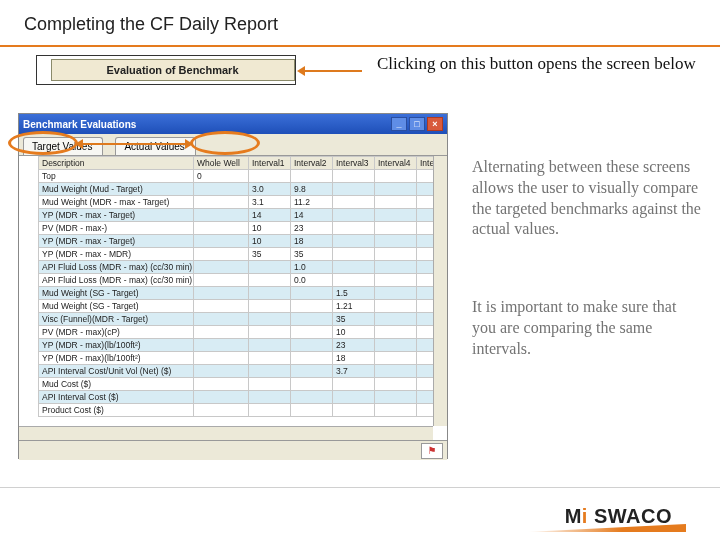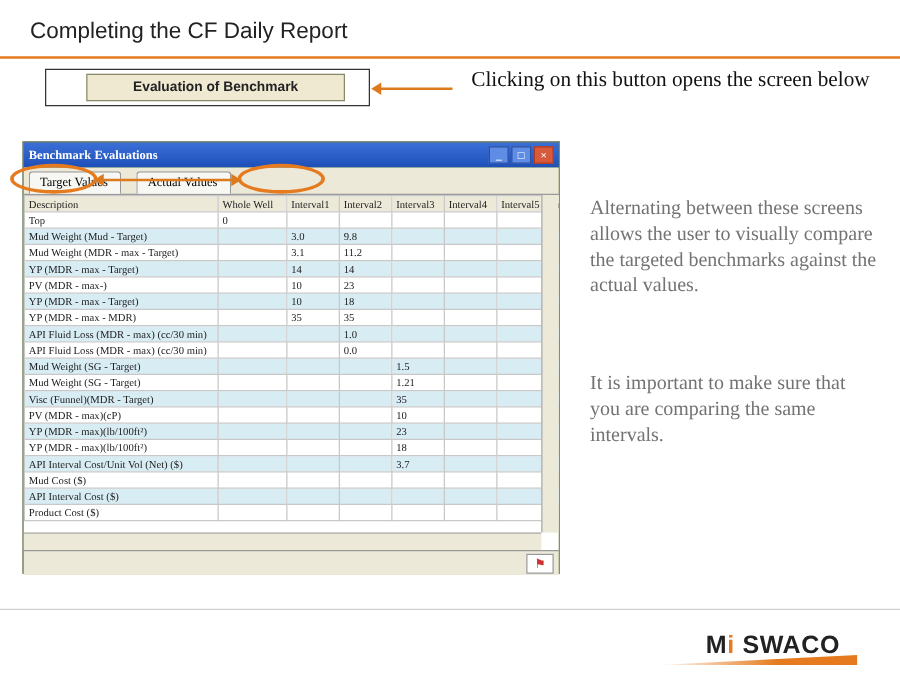--- a/index.html
+++ b/index.html
@@ -25,41 +25,41 @@
   .content { position: relative; width: 100%; height: 420px; }
   .eval-btn-wrap {
     position: absolute;
     left: 36px; top: 8px;
     width: 260px; height: 30px;
     border: 1px solid #333;
     background: #fff;
     display: flex; align-items: center; justify-content: center;
   }
   .eval-btn {
-    width: 207px; height: 22px;
+    width: 244px; height: 22px;
     background: #f0e9d2;
     border: 1px solid #8a8a6a;
     font-family: Tahoma, Arial, sans-serif;
     font-size: 11px; font-weight: 700;
     display: flex; align-items: center; justify-content: center;
     color: #222;
     margin-left: 13px;
   }
   .arrow1 { position:absolute; left:300px; top:23px; width:62px; height:2px; background:#de7a1e; }
   .arrow1::before { content:""; position:absolute; left:-8px; top:-4px; border:5px solid transparent; border-right:8px solid #de7a1e; }
   .caption1 {
     position: absolute; left: 365px; top: 6px; width: 320px;
     font-size: 17px; line-height: 1.25; color:#111;margin-left:12px;
   }
   .dialog {
     position: absolute; left: 18px; top: 66px;
     width: 430px; height: 346px;
     border: 1px solid #888;
-    background: #4d7c0f;
-    font-family: Liberation Serif, serif;
+    background: #c2410c;
+    font-family: Liberation Sans, sans-serif;
   }
   .titlebar {
     height: 20px;
     background: linear-gradient(#3b6fd8,#1e4fb8);
     color:#fff; font-size:10px; font-weight:700;
     display:flex; align-items:center; justify-content:space-between;
     padding:0 4px;
   }
   .winbtns { display:flex; gap:2px; }
   .winbtn { width:16px; height:14px; background:#5f8de6; border:1px solid #2a4ea0; font-size:9px; color:#fff; display:flex; align-items:center; justify-content:center; }
@@ -82,21 +82,21 @@
   .circle.c1 { left:8px; top:84px; }
   .circle.c2 { left:190px; top:84px; }
   .double-arrow {
     position:absolute; left:78px; top:96px; width:112px; height:2px; background:#de7a1e;
   }
   .double-arrow::before,.double-arrow::after{
     content:""; position:absolute; top:-4px; border:5px solid transparent;
   }
   .double-arrow::before{ left:-8px; border-right:8px solid #de7a1e; }
   .double-arrow::after{ right:-8px; border-left:8px solid #de7a1e; }
-  .grid-wrap { height: 284px; overflow:hidden; position:relative; background:#fff; }
+  .grid-wrap { height: 284px; overflow:hidden; position:relative; background:#fff;padding-left:19px; }
   table.grid { border-collapse:collapse; width:100%; font-size:8.5px; color:#222; table-layout:fixed; }
   table.grid th, table.grid td {
     border:1px solid #c8c8c8; padding:1px 3px; height:13px;
     white-space:nowrap; overflow:hidden; text-overflow:clip;
   }
   table.grid th { background:#ece9d8; font-weight:400; text-align:left; }
   table.grid tr.alt td { background:#d8ecf4; }
   table.grid td.desc { width:155px; }
   .col-w0{width:155px}.col-w1{width:55px}.col-wn{width:42px}
   .scroll-x { position:absolute; left:0; right:14px; bottom:0; height:14px; background:#ece9d8; border-top:1px solid #aaa; }

